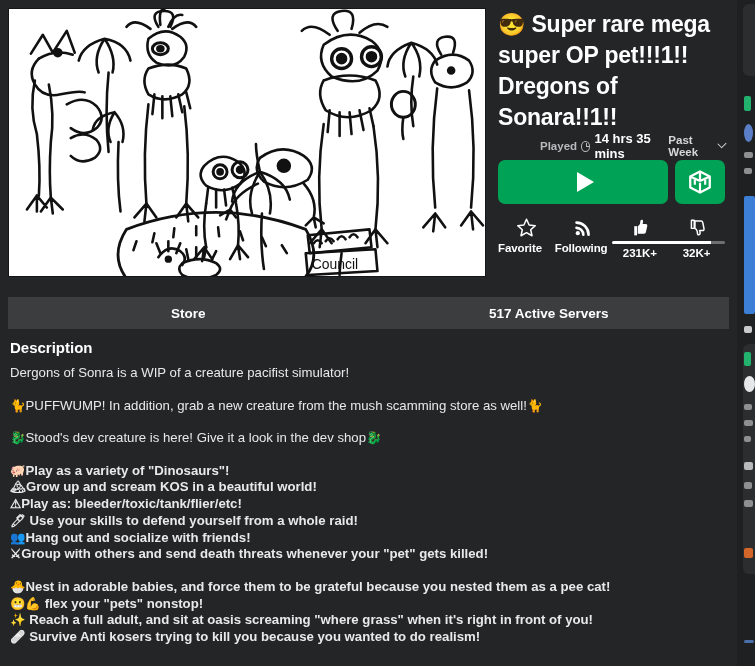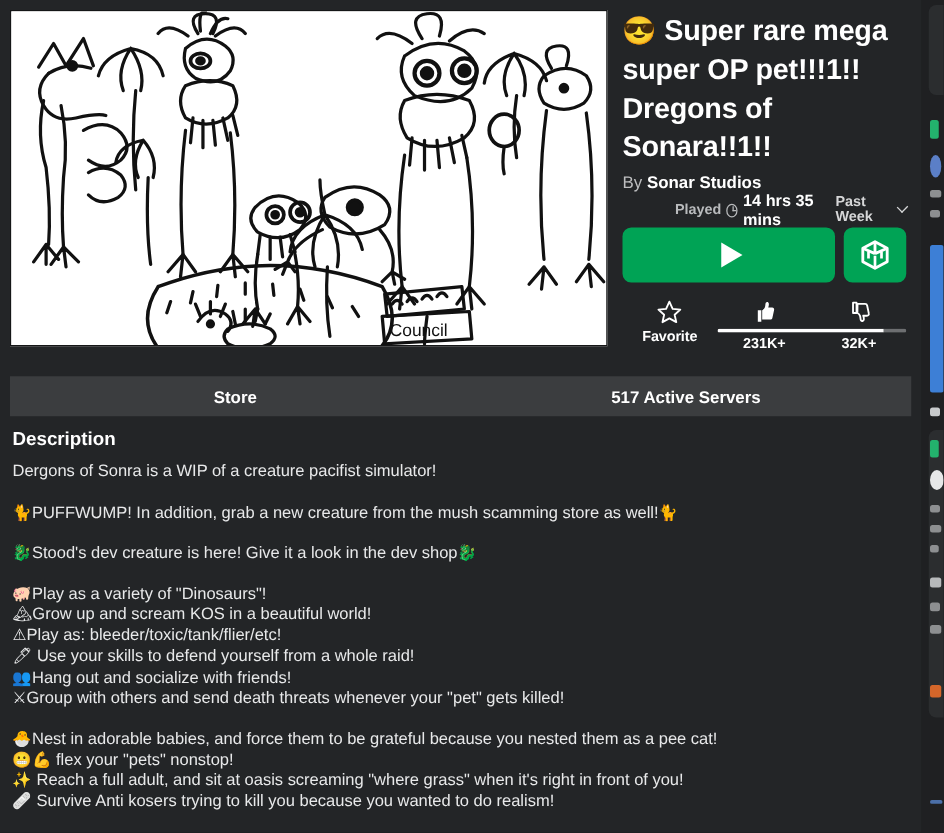--- a/index.html
+++ b/index.html
@@ -170,21 +170,20 @@
     border: none;
   }
 
   .actionrow {
     margin-top: 12px;
     display: flex;
     padding-right: 6px;
   }
   .act {
     flex: 1 1 0;
-    text-align: center;
     cursor: pointer;
   }
   .act .glyph {
     height: 22px;
     display: flex;
     align-items: center;
     justify-content: center;
   }
   .act .cap {
     margin-top: 4px;
@@ -270,20 +269,21 @@
   }
   .desc p {
     font-size: 13.2px;
     line-height: 16.6px;
     color: #e8e9ea;
     margin-bottom: 16px;
     font-weight: normal;
   }
   .desc .block {
     margin-bottom: 16px;
+    font-weight: bold;
   }
   .desc .block div {
     font-size: 13.2px;
     line-height: 16.7px;
     color: #e8e9ea;
     white-space: nowrap;
   }
   .em { font-size: 12.5px; }
 
   
@@ -400,24 +400,20 @@
         </svg>
       </div>
 
       <div class="info">
 
         <div class="game-title">
           <span class="title-emoji">😎</span>
           <span>Super rare mega super OP pet!!!1!! Dregons of Sonara!!1!!</span>
         </div>
 
-        <div class="byline">
-          <span>By</span>
-          <span class="creator">Sonar Studios</span>
-        </div>
 
         <div class="statrow">
           <span class="stat-label">Played</span>
           <span class="clock-icon"></span>
           <span class="stat-value">14 hrs 35 mins</span>
           <span class="period">
             <span>Past Week</span>
             <span class="chev"></span>
           </span>
         </div>
@@ -439,20 +435,30 @@
 
           <div class="act">
             <div class="glyph">
               <svg width="21" height="21" viewBox="0 0 24 24">
                 <path d="M12 2.6 L15 9.2 L22 9.9 L16.8 14.6 L18.3 21.4 L12 17.9 L5.7 21.4 L7.2 14.6 L2 9.9 L9 9.2 Z" fill="none" stroke="#ffffff" stroke-width="1.7" stroke-linejoin="round"></path>
               </svg>
             </div>
             <div class="cap">Favorite</div>
           </div>
 
+          <div class="act">
+            <div class="glyph">
+              <svg width="21" height="21" viewBox="0 0 24 24">
+                <circle cx="5.5" cy="18.5" r="2.4" fill="#ffffff"></circle>
+                <path d="M4 12.4 a8 8 0 0 1 7.8 7.8" fill="none" stroke="#ffffff" stroke-width="3" stroke-linecap="round"></path>
+                <path d="M4 6.4 a14 14 0 0 1 13.8 13.8" fill="none" stroke="#ffffff" stroke-width="3" stroke-linecap="round"></path>
+              </svg>
+            </div>
+            <div class="cap">Following</div>
+          </div>
 
           <div class="votes">
             <div class="votes-icons">
               <div>
                 <svg width="21" height="21" viewBox="0 0 24 24">
                   <path d="M6 10.5 h3.2 V21 H6 z" fill="#ffffff"></path>
                   <path d="M10 10.5 c0 0 1.6 -0.6 2.4 -2.4 c0.7 -1.6 0.3 -3.4 0.9 -4.4 c0.7 -1.1 2.6 -0.9 2.8 0.8 c0.2 1.6 -0.6 3.5 -0.6 3.5 h3.6 c1.3 0 2.1 1 1.8 2.2 l-1.6 7.3 c-0.2 1 -1 1.5 -2 1.5 H10 z" fill="#ffffff"></path>
                 </svg>
               </div>
               <div>

